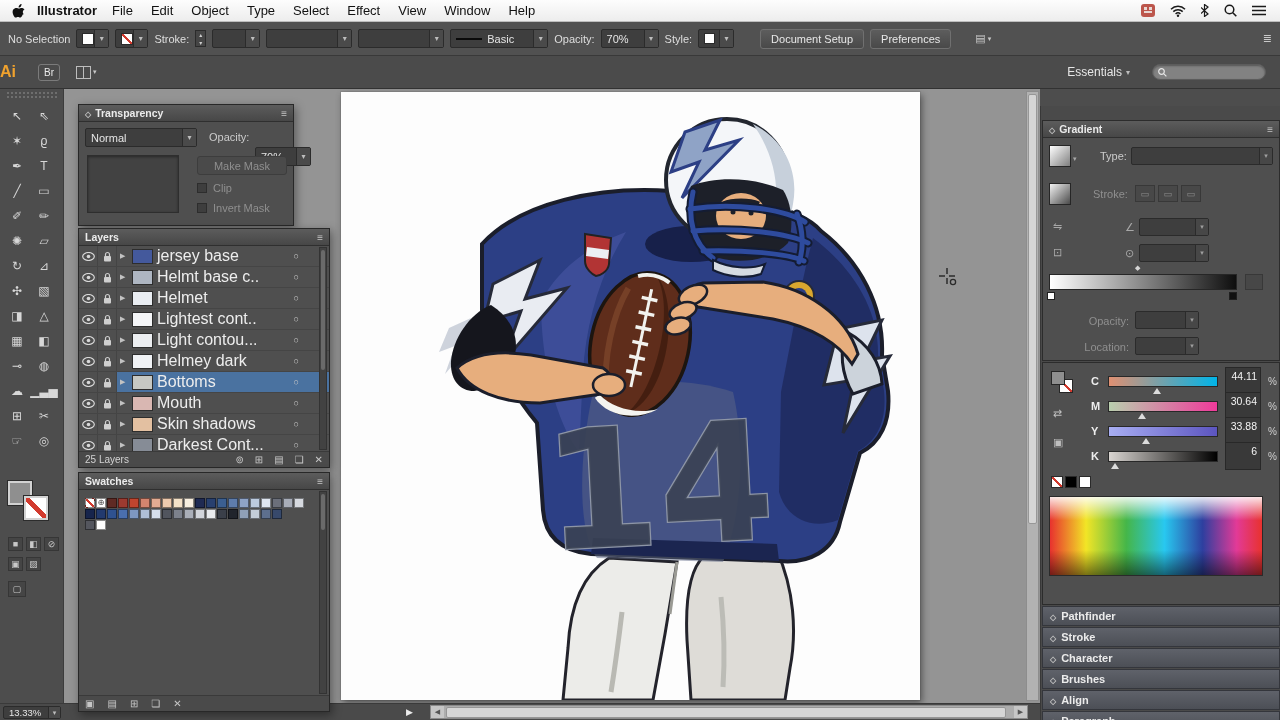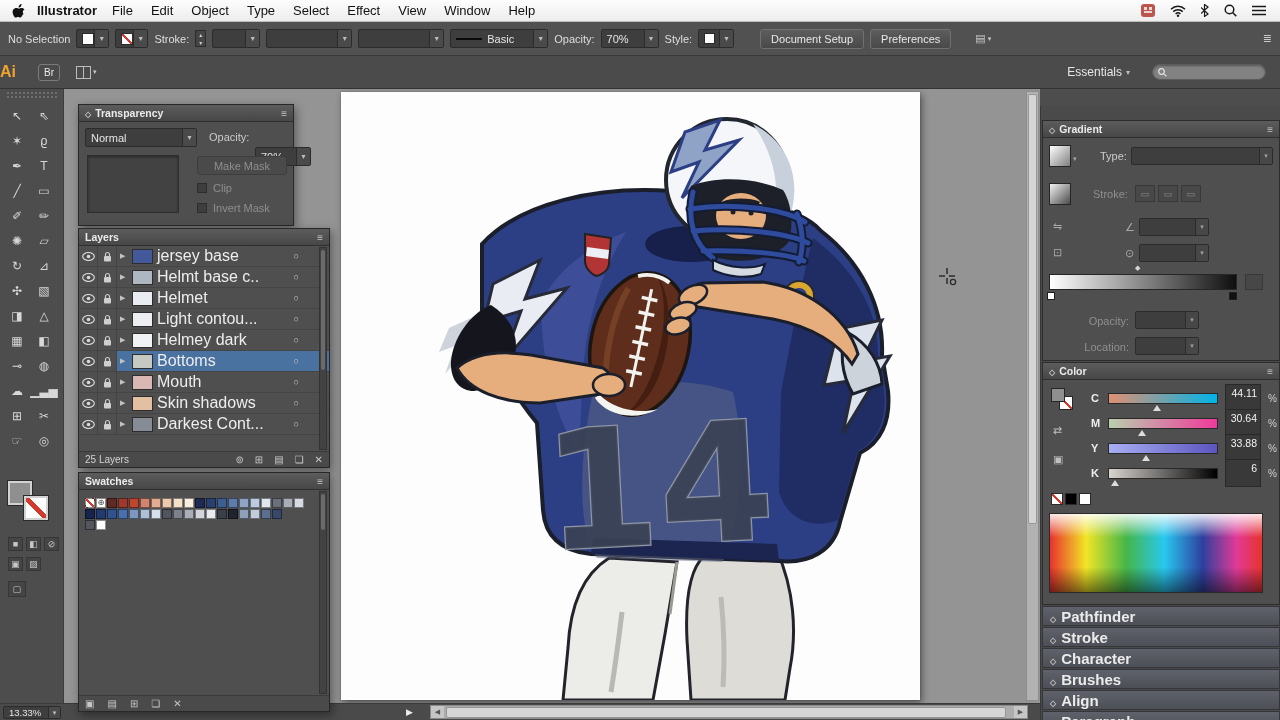--- a/index.html
+++ b/index.html
@@ -105,21 +105,21 @@
   .c-row{display:flex;align-items:center;gap:7px;height:16px}
   .c-label{width:10px;font-size:11px;font-weight:bold;color:#eeeeee}
   .c-track{width:110px;height:11px;border:1px solid #282828;position:relative}
   .c-thumb{position:absolute;top:11px;width:0;height:0;border-left:4px solid transparent;border-right:4px solid transparent;border-bottom:6px solid #dcdcdc;transform:translateX(-50%)}
   .c-val{width:36px;height:28px;background:#393939;border:1px solid #282828;font-size:10.5px;color:#f3f3f3;text-align:right;padding:2px 3px 0 0}
   .c-pct{font-size:10px;color:#cfcfcf}
   .spectrum{position:absolute;left:6px;top:133px;width:214px;height:80px;border:1px solid #2a2a2a;background:linear-gradient(to bottom,rgba(255,255,255,.88),rgba(255,255,255,0) 30%,rgba(0,0,0,0) 68%,rgba(0,0,0,.5)),linear-gradient(to right,#e8322e,#f2e526 17%,#45b649 36%,#28c8f0 54%,#2e3f9f 72%,#e23a97 88%,#e8322e)}
   .nbw{position:absolute;left:8px;top:113px;display:flex;gap:2px}
   .nbw span{width:12px;height:12px;border:1px solid #2a2a2a}
   #collapsed{position:absolute;left:1px;top:500px;width:238px}
-  .cpanel{height:20px;margin-bottom:1px;background:linear-gradient(#5f626a,#4c4f56);border:1px solid #34363c;display:flex;align-items:center;gap:5px;padding:0 7px;font-size:15px;font-weight:bold;color:#ebebeb}
+  .cpanel{height:20px;margin-bottom:1px;background:linear-gradient(#5f626a,#4c4f56);border:1px solid #34363c;display:flex;align-items:center;gap:5px;padding:0 7px;font-size:11px;font-weight:bold;color:#ebebeb}
 </style>
 </head>
 <body>
 
 <div id="app">
 
   <header id="menubar">
     <span class="apple">
       <svg width="13" height="15" viewBox="0 0 13 16">
           <path fill="#111" d="M11.2 12c-.3.7-.45 1-.84 1.63-.54.87-1.3 1.95-2.25 1.96-.84 0-1.06-.55-2.2-.54-1.14 0-1.38.55-2.23.54-.94-.01-1.66-.99-2.2-1.85C-.03 11.3-.19 8.5.92 6.97c.79-1.07 2.03-1.7 3.2-1.7 1.19 0 1.93.55 2.92.55.95 0 1.53-.55 2.91-.55 1.04 0 2.14.57 2.92 1.55-2.57 1.4-2.15 5.07.33 5.18zM9 3.6c.5-.64.88-1.54.74-2.46-.81.06-1.76.57-2.31 1.24-.5.6-.92 1.51-.76 2.39.88.03 1.79-.5 2.33-1.17z"></path>
@@ -554,20 +554,40 @@
               </svg>
             </span>
             <span class="cell">
               <svg width="9" height="11">
                 <rect x="1" y="5" width="7" height="5.5" rx="1" fill="#cfcfcf"></rect>
                 <path d="M2.5 5V3.5a2 2 0 014 0V5" stroke="#cfcfcf" stroke-width="1.2" fill="none"></path>
               </svg>
             </span>
             <span class="row-main">
               <span class="tri"></span>
+              <span class="thumb" style="background: rgb(244, 245, 247);"></span>
+              <span class="lname">Lightest cont..</span>
+              <span class="target"></span>
+            </span>
+          </div>
+          <div class="layer-row">
+            <span class="cell">
+              <svg width="13" height="9">
+                <ellipse cx="6.5" cy="4.5" rx="5.8" ry="4" fill="none" stroke="#d8d8d8" stroke-width="1.2"></ellipse>
+                <circle cx="6.5" cy="4.5" r="1.8" fill="#d8d8d8"></circle>
+              </svg>
+            </span>
+            <span class="cell">
+              <svg width="9" height="11">
+                <rect x="1" y="5" width="7" height="5.5" rx="1" fill="#cfcfcf"></rect>
+                <path d="M2.5 5V3.5a2 2 0 014 0V5" stroke="#cfcfcf" stroke-width="1.2" fill="none"></path>
+              </svg>
+            </span>
+            <span class="row-main">
+              <span class="tri"></span>
               <span class="thumb" style="background: rgb(236, 238, 241);"></span>
               <span class="lname">Light contou...</span>
               <span class="target"></span>
             </span>
           </div>
           <div class="layer-row">
             <span class="cell">
               <svg width="13" height="9">
                 <ellipse cx="6.5" cy="4.5" rx="5.8" ry="4" fill="none" stroke="#d8d8d8" stroke-width="1.2"></ellipse>
                 <circle cx="6.5" cy="4.5" r="1.8" fill="#d8d8d8"></circle>
@@ -873,25 +893,20 @@
           <span class="gstop" style="left:186px;background:#111111"></span>
           <span class="abs" style="left:202px;top:136px;width:18px;height:16px;background:#474747;border:1px solid #383838"></span>
           <span class="plabel dis" style="left:30px;top:177px;width:56px;text-align:right">Opacity:</span>
           <span class="gcombo" style="left:92px;top:173px;width:64px"></span>
           <span class="plabel dis" style="left:26px;top:203px;width:60px;text-align:right">Location:</span>
           <span class="gcombo" style="left:92px;top:199px;width:64px"></span>
         </div>
       </div>
 
       <div class="dockpanel" style="top:256px;height:243px">
-        <div class="panel-header">
-          <span class="dia"></span>
-          <span>Color</span>
-          <span class="panel-menu"></span>
-        </div>
         <div class="panel-body" style="height:226px">
           <span class="abs" style="left:8px;top:8px;width:14px;height:14px;background:#8f8f8f;border:1px solid #262626;z-index:2"></span>
           <span class="abs" style="left:16px;top:16px;width:14px;height:14px;border:1px solid #262626;background:linear-gradient(45deg,#fff 42%,#d23a2e 42%,#d23a2e 58%,#fff 58%)"></span>
           <span class="abs" style="left:10px;top:44px;display:flex;flex-direction:column;gap:16px">
 
           <span style="color:#bfbfbf;font-size:11px"><span>⇄</span></span>
               <span style="color:#bfbfbf;font-size:11px"><span>▣</span></span>
             </span>
           <div class="c-rows">
 

